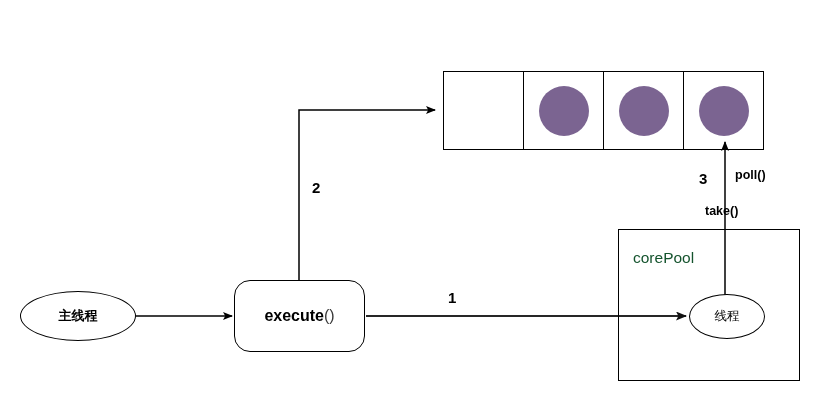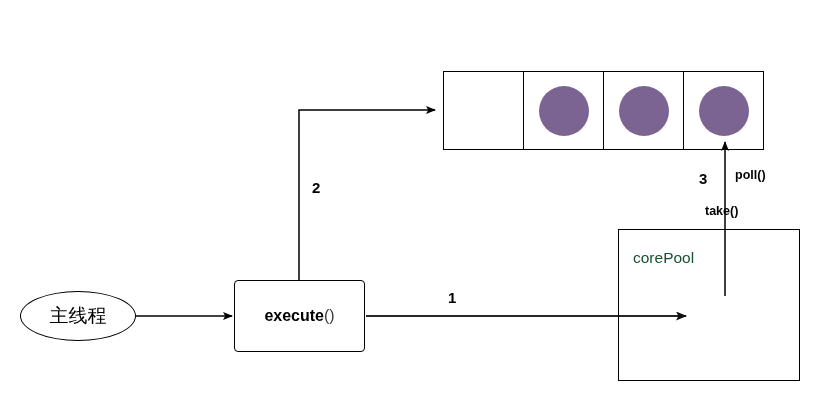--- a/index.html
+++ b/index.html
@@ -69,21 +69,21 @@
   }
 
   
   #execute-box {
     position: absolute;
     left: 234px;
     top: 280px;
     width: 131px;
     height: 72px;
     border: 1.6px solid #000;
-    border-radius: 4px;
+    border-radius: 16px;
     box-sizing: border-box;
     display: flex;
     align-items: center;
     justify-content: center;
     background: #ffffff;
   }
   #execute-label {
     font-size: 16px;
     font-weight: bold;
   }
@@ -101,22 +101,22 @@
     height: 50px;
     border: 1.4px solid #000;
     border-radius: 50%;
     box-sizing: border-box;
     display: flex;
     align-items: center;
     justify-content: center;
     background: #ffffff;
   }
   #main-thread-label {
-    font-size: 19px;
-    font-weight: normal;
+    font-size: 13px;
+    font-weight: bold;
   }
 
   
   #corepool-box {
     position: absolute;
     left: 618px;
     top: 229px;
     width: 182px;
     height: 152px;
     border: 1.5px solid #000;
@@ -200,20 +200,23 @@
     <span id="main-thread-label">主线程</span>
   </div>
 
   <div id="execute-box">
     <span id="execute-label"><span>execute</span><span class="paren">()</span></span>
   </div>
 
   <div id="corepool-box"></div>
   <div class="lbl" id="corepool-label">corePool</div>
 
+  <div id="worker-ellipse">
+    <span id="worker-label">线程</span>
+  </div>
 
   <div class="lbl" id="step-2">2</div>
   <div class="lbl" id="step-1">1</div>
   <div class="lbl" id="step-3">3</div>
 
   <div class="lbl" id="poll-label">poll()</div>
   <div class="lbl" id="take-label">take()</div>
 
 </div>
 

